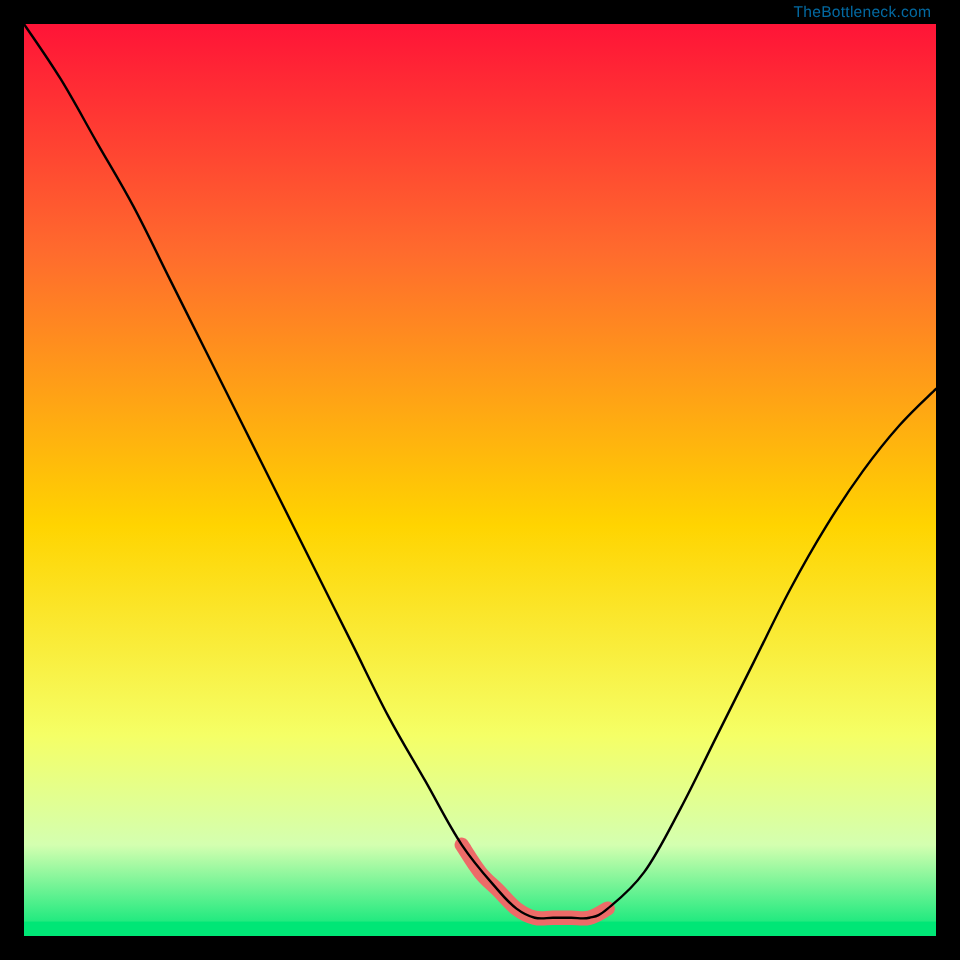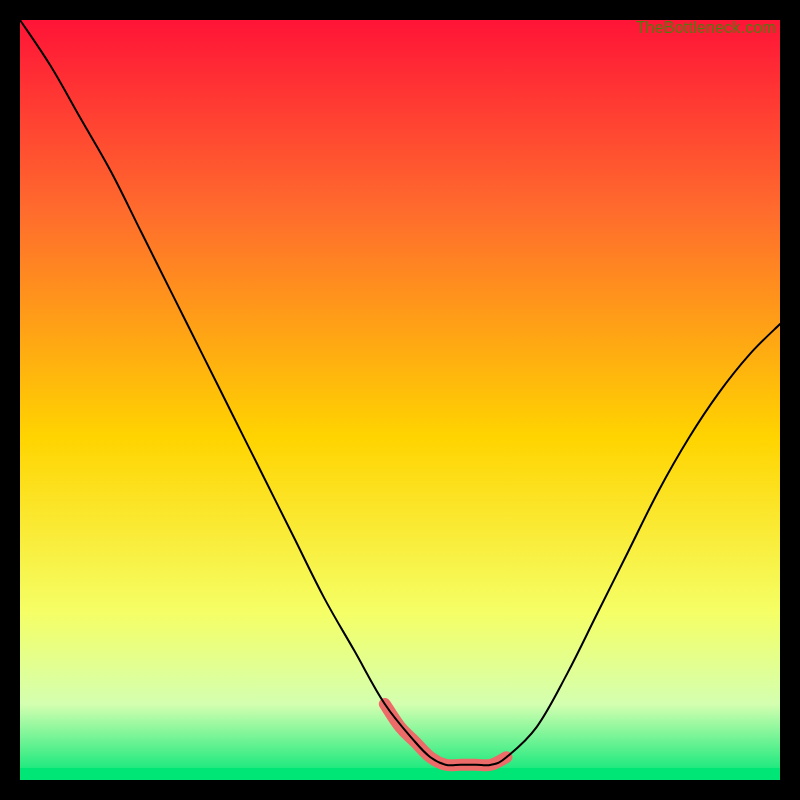--- a/index.html
+++ b/index.html
@@ -13,25 +13,25 @@
   .plot {
     position: absolute;
     left: 20px;
     top: 20px;
     width: 760px;
     height: 760px;
     overflow: hidden;
   }
   .watermark {
     position: absolute;
-    top: 19px;
+    top: 2px;
     right: 24px;
     font-family: Arial, Helvetica, sans-serif;
-    font-size: 16px;
-    color: #4d7c0f;
+    font-size: 13px;
+    color: #0369a1;
     letter-spacing: 0.2px;
     z-index: 50;
   }
   svg { display: block; }
   .curve-main {
     fill: none;
     stroke: #000;
     stroke-width: 2;
     stroke-linecap: round;
     stroke-linejoin: round;

